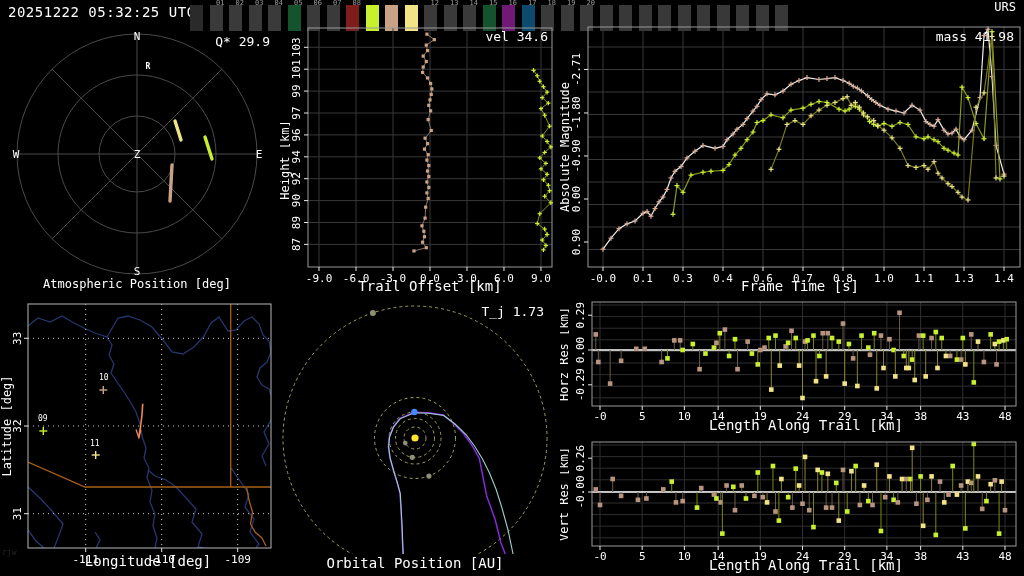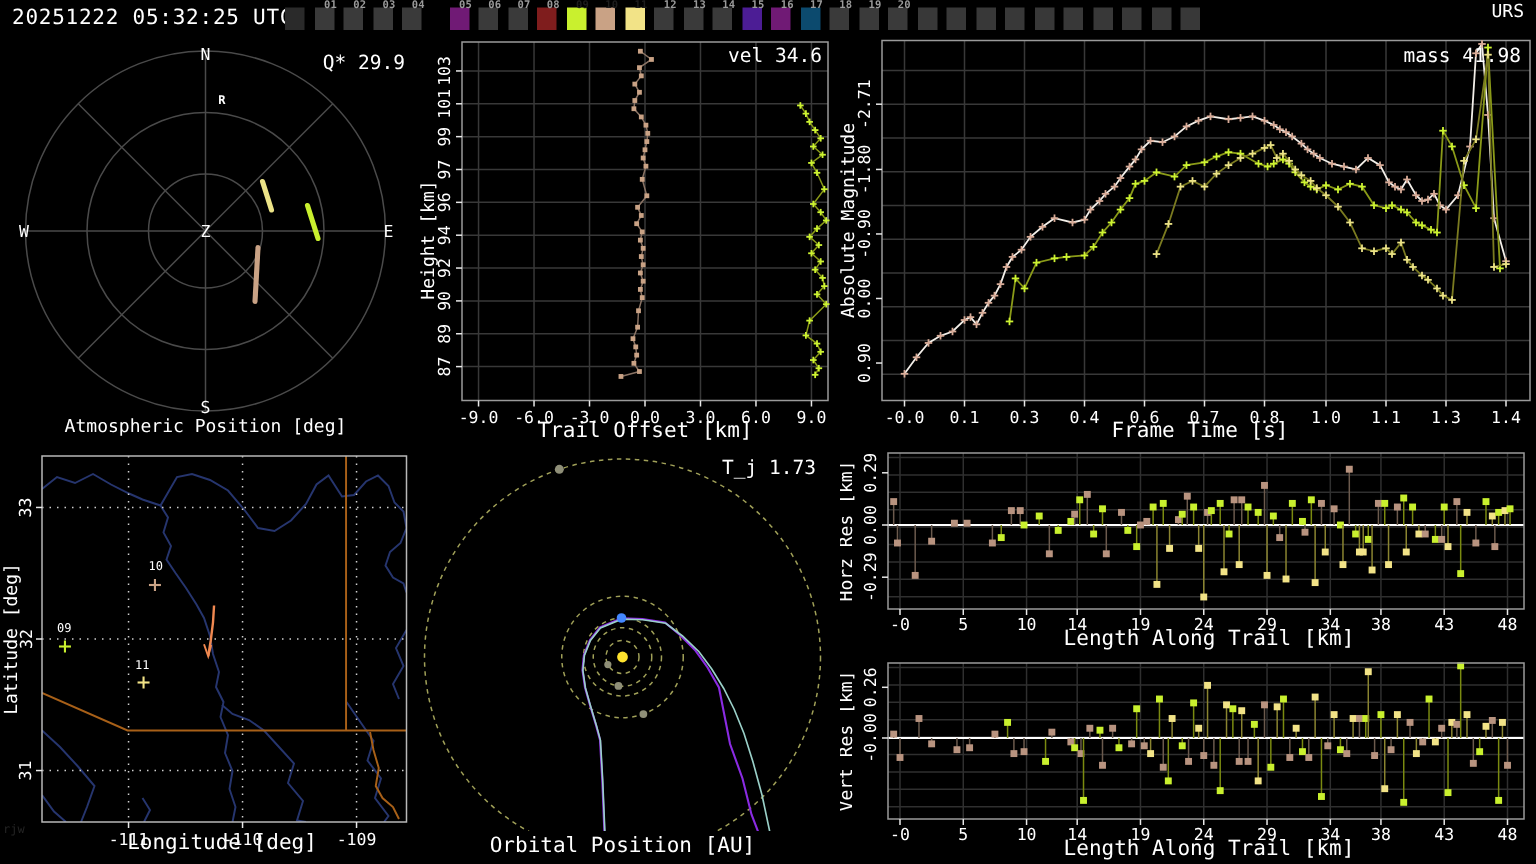--- a/index.html
+++ b/index.html
@@ -2,21 +2,21 @@
 <html><head>
 <meta charset="utf-8">
 <style>
   html,body{margin:0;padding:0;background:#000;}
   #screen{position:relative;width:1024px;height:576px;background:#000;overflow:hidden;
           font-family:"DejaVu Sans Mono","Liberation Mono",monospace;color:#fff;}
   #topbar{position:absolute;left:0;top:0;width:1024px;height:24px;}
   #clock{position:absolute;left:8px;top:4px;font-size:14px;letter-spacing:0.5px;white-space:pre;}
   #ursm{position:absolute;right:8px;top:0;font-size:12px;}
   #boxes{position:absolute;left:190px;top:5px;display:flex;gap:6.5px;}
-  .sbox{position:relative;width:13px;height:15px;background:#3a3a3a;font-weight:bold;}
+  .sbox{position:relative;width:13px;height:26px;background:#3a3a3a;}
   .sbox .blab{position:absolute;top:-5px;right:-2px;font-size:7px;line-height:7px;color:#9a9a9a;}
   svg{position:absolute;display:block;}
   text{font-family:"DejaVu Sans Mono","Liberation Mono",monospace;fill:#fff;}
   .cap{font-size:12px;}
   .ttl{font-size:13px;}
   .tick{font-size:11px;}
   .axlab{font-size:12px;}
   #wm{position:absolute;left:2px;top:548px;font-size:8px;color:#242424;}
 </style>
 </head>
@@ -33,21 +33,21 @@
         </div>
         <div class="sbox" style="background: rgb(58, 58, 58);">
           <span class="blab">02</span>
         </div>
         <div class="sbox" style="background: rgb(58, 58, 58);">
           <span class="blab">03</span>
         </div>
         <div class="sbox" style="background: rgb(58, 58, 58);">
           <span class="blab">04</span>
         </div>
-        <div class="sbox" style="background: #701a75; margin-left: 12px;">
+        <div class="sbox" style="background: #14532d;">
           <span class="blab">05</span>
         </div>
         <div class="sbox" style="background: rgb(58, 58, 58); text-align: center;">
           <span class="blab">06</span>
         </div>
         <div class="sbox" style="background: rgb(58, 58, 58);">
           <span class="blab">07</span>
         </div>
         <div class="sbox" style="background: #7f1d1d;">
           <span class="blab">08</span>
@@ -63,21 +63,21 @@
         </div>
         <div class="sbox" style="background: rgb(58, 58, 58);">
           <span class="blab">12</span>
         </div>
         <div class="sbox" style="background: rgb(58, 58, 58);">
           <span class="blab">13</span>
         </div>
         <div class="sbox" style="background: rgb(58, 58, 58);">
           <span class="blab">14</span>
         </div>
-        <div class="sbox" style="background: #4c1d95;">
+        <div class="sbox" style="background: #14532d;">
           <span class="blab">15</span>
         </div>
         <div class="sbox" style="background: #701a75;">
           <span class="blab">16</span>
         </div>
         <div class="sbox" style="background: #0c4a6e;">
           <span class="blab">17</span>
         </div>
         <div class="sbox" style="background: rgb(58, 58, 58);">
           <span class="blab">18</span>

